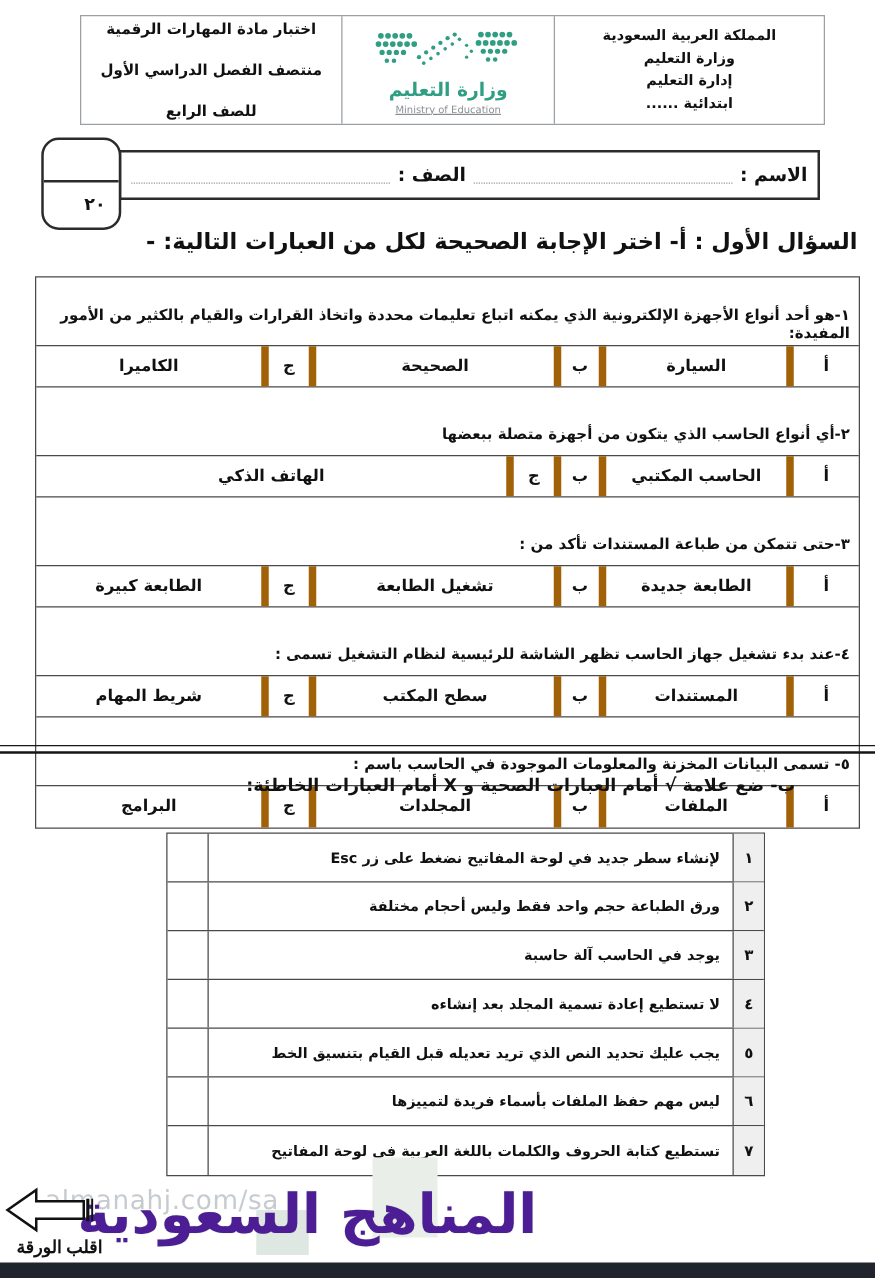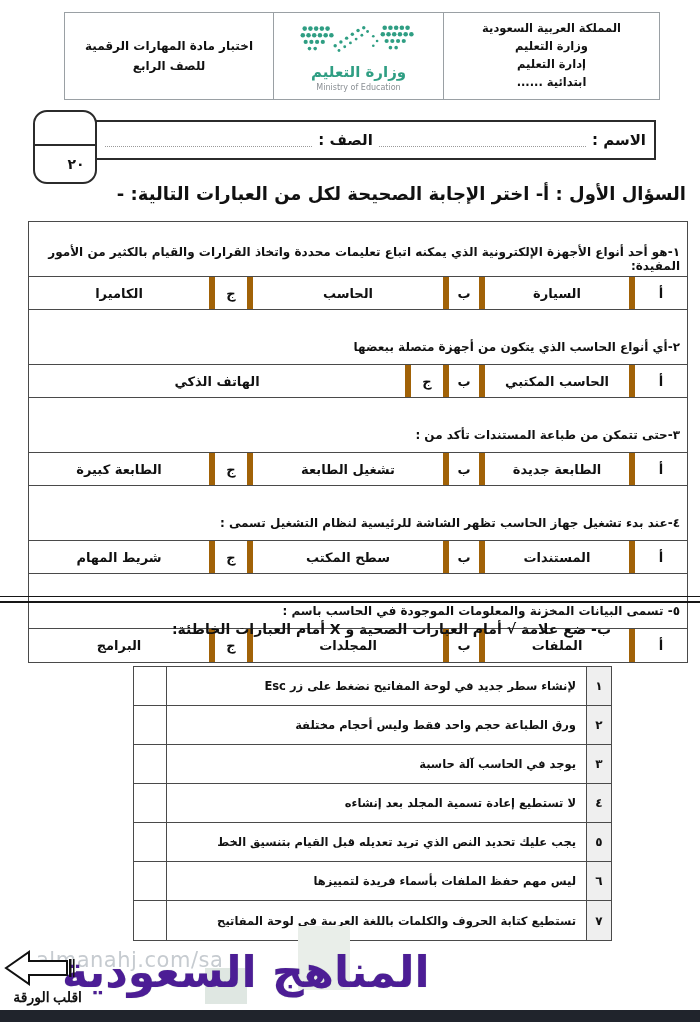--- a/index.html
+++ b/index.html
@@ -13,23 +13,23 @@
 
   
   .hdr{
     top:12px; right:40px; width:596px; height:88px;
     border:1px solid #9aa0a4; display:flex; box-sizing:border-box; background:#fff;
   }
   .hdr > div{box-sizing:border-box; height:100%;}
   .hdr > div + div{border-right:1px solid #9aa0a4;}
   .hdr-school{width:215px; display:flex; flex-direction:column; justify-content:center; text-align:center; font-size:11.5px; line-height:1.55;}
   .hdr-logo{width:170px; display:flex; flex-direction:column; align-items:center; justify-content:center; gap:2px;}
-  .hdr-exam{flex:1; display:flex; flex-direction:column; justify-content:center; text-align:center; font-size:12px; line-height:1.7;}
+  .hdr-exam{flex:1; display:flex; flex-direction:column; justify-content:space-between; text-align:center; font-size:12px; line-height:1.7;}
   .logo-title{color:#2f9e83; font-size:15px; letter-spacing:.5px;}
-  .logo-sub{color:#8a8f94; font-size:8px; font-weight:normal; direction:ltr;}
+  .logo-sub{color:#8a8f94; font-size:8px; font-weight:normal; direction:ltr;text-decoration:underline;}
 
   
   .name-bar{
     top:120px; right:44px; width:561px; height:40px;
     border:2px solid #2b2b2b; box-sizing:border-box; background:#fff;
     display:flex; align-items:center; padding:0 8px; gap:6px; font-size:15px;
   }
   .dotline{flex:1; border-bottom:1.5px dotted #9a9a9a; height:1px; align-self:flex-end; margin-bottom:11px;}
   .score-box{
     top:110px; left:33px; width:64px; height:74px;
@@ -55,21 +55,21 @@
   .opts > div{display:flex; align-items:center; justify-content:center; box-sizing:border-box; font-size:13px;}
   .opts > div + div{border-right:6px solid #a16207;}
   .w-la{width:52px;} .w-oa{width:150px;} .w-lb{width:36px;}
   .w-ob{width:196px;} .w-lc{width:38px;} .w-oc{flex:1;}
 
   
   .divider{top:596px; left:0; width:700px; height:4px;
     border-top:1.5px solid #161616; border-bottom:2.5px solid #161616; box-sizing:content-box;}
 
   
-  .sec-b-title{top:621px; right:89px; font-size:14px;}
+  .sec-b-title{top:621px; right:64px; font-size:14px;}
 
   .tf{
     top:666px; right:88px; width:479px; box-sizing:border-box;
     border:1.5px solid #4a4a4a; display:flex; flex-direction:column; background:#fff;
   }
   .tf-row{display:flex; height:39px; border-bottom:1px solid #4a4a4a; box-sizing:border-box;}
   .tf-row:last-child{border-bottom:none;}
   .tf-row > div{box-sizing:border-box;}
   .tf-row > div + div{border-right:1px solid #4a4a4a;}
   .tf-num{width:24px; background:#efefef; display:flex; align-items:center; justify-content:center; font-size:12px;}
@@ -149,20 +149,21 @@
           <circle cx="80" cy="16" r="1.4"></circle>
             <circle cx="84" cy="21" r="1.4"></circle>
             <circle cx="80" cy="26" r="1.4"></circle>
         </g>
       </svg>
       <div class="logo-title">وزارة التعليم</div>
       <div class="logo-sub">Ministry of Education</div>
     </div>
     <div class="hdr-exam">
       <div>اختبار مادة المهارات الرقمية</div>
+      <div>منتصف الفصل الدراسي الأول</div>
       <div>للصف الرابع</div>
     </div>
   </div>
 
   <div class="abs name-bar">
     <span>الاسم :</span>
     <span class="dotline"></span>
     <span>الصف :</span>
     <span class="dotline"></span>
   </div>
@@ -175,21 +176,21 @@
   <div class="abs sec-a-title">السؤال الأول :  أ-  اختر الإجابة الصحيحة لكل من العبارات التالية: -</div>
 
   <div class="abs mcq">
 
     <div class="q-block">
       <div class="q-text">١-هو أحد أنواع الأجهزة الإلكترونية الذي يمكنه اتباع تعليمات محددة واتخاذ القرارات والقيام بالكثير من الأمور المفيدة:</div>
       <div class="opts">
         <div class="w-la">أ</div>
         <div class="w-oa">السيارة</div>
         <div class="w-lb">ب</div>
-        <div class="w-ob">الحاسب</div>
+        <div class="w-ob">الصحيحة</div>
         <div class="w-lc">ج</div>
         <div class="w-oc">الكاميرا</div>
       </div>
     </div>
 
     <div class="q-block">
       <div class="q-text">٢-أي أنواع الحاسب الذي يتكون من أجهزة متصلة ببعضها</div>
       <div class="opts">
         <div class="w-la">أ</div>
         <div class="w-oa">الحاسب المكتبي</div>

